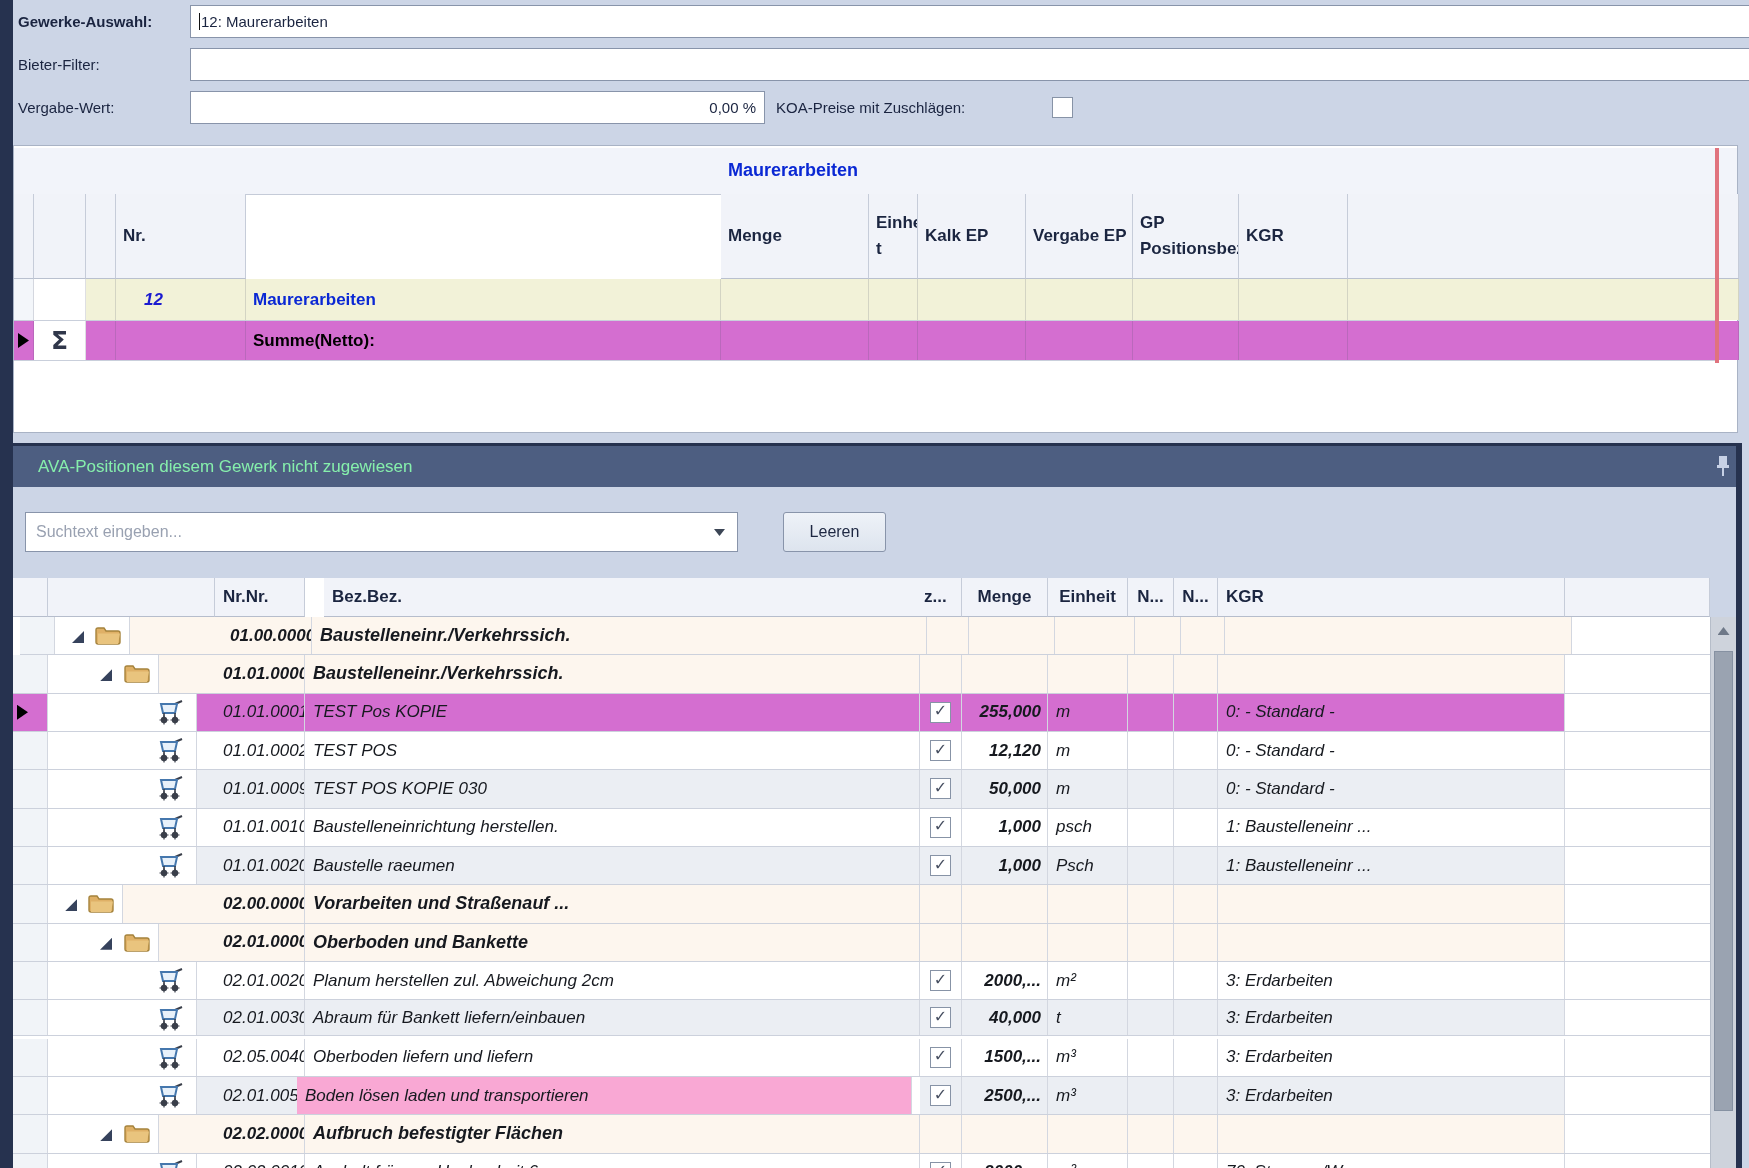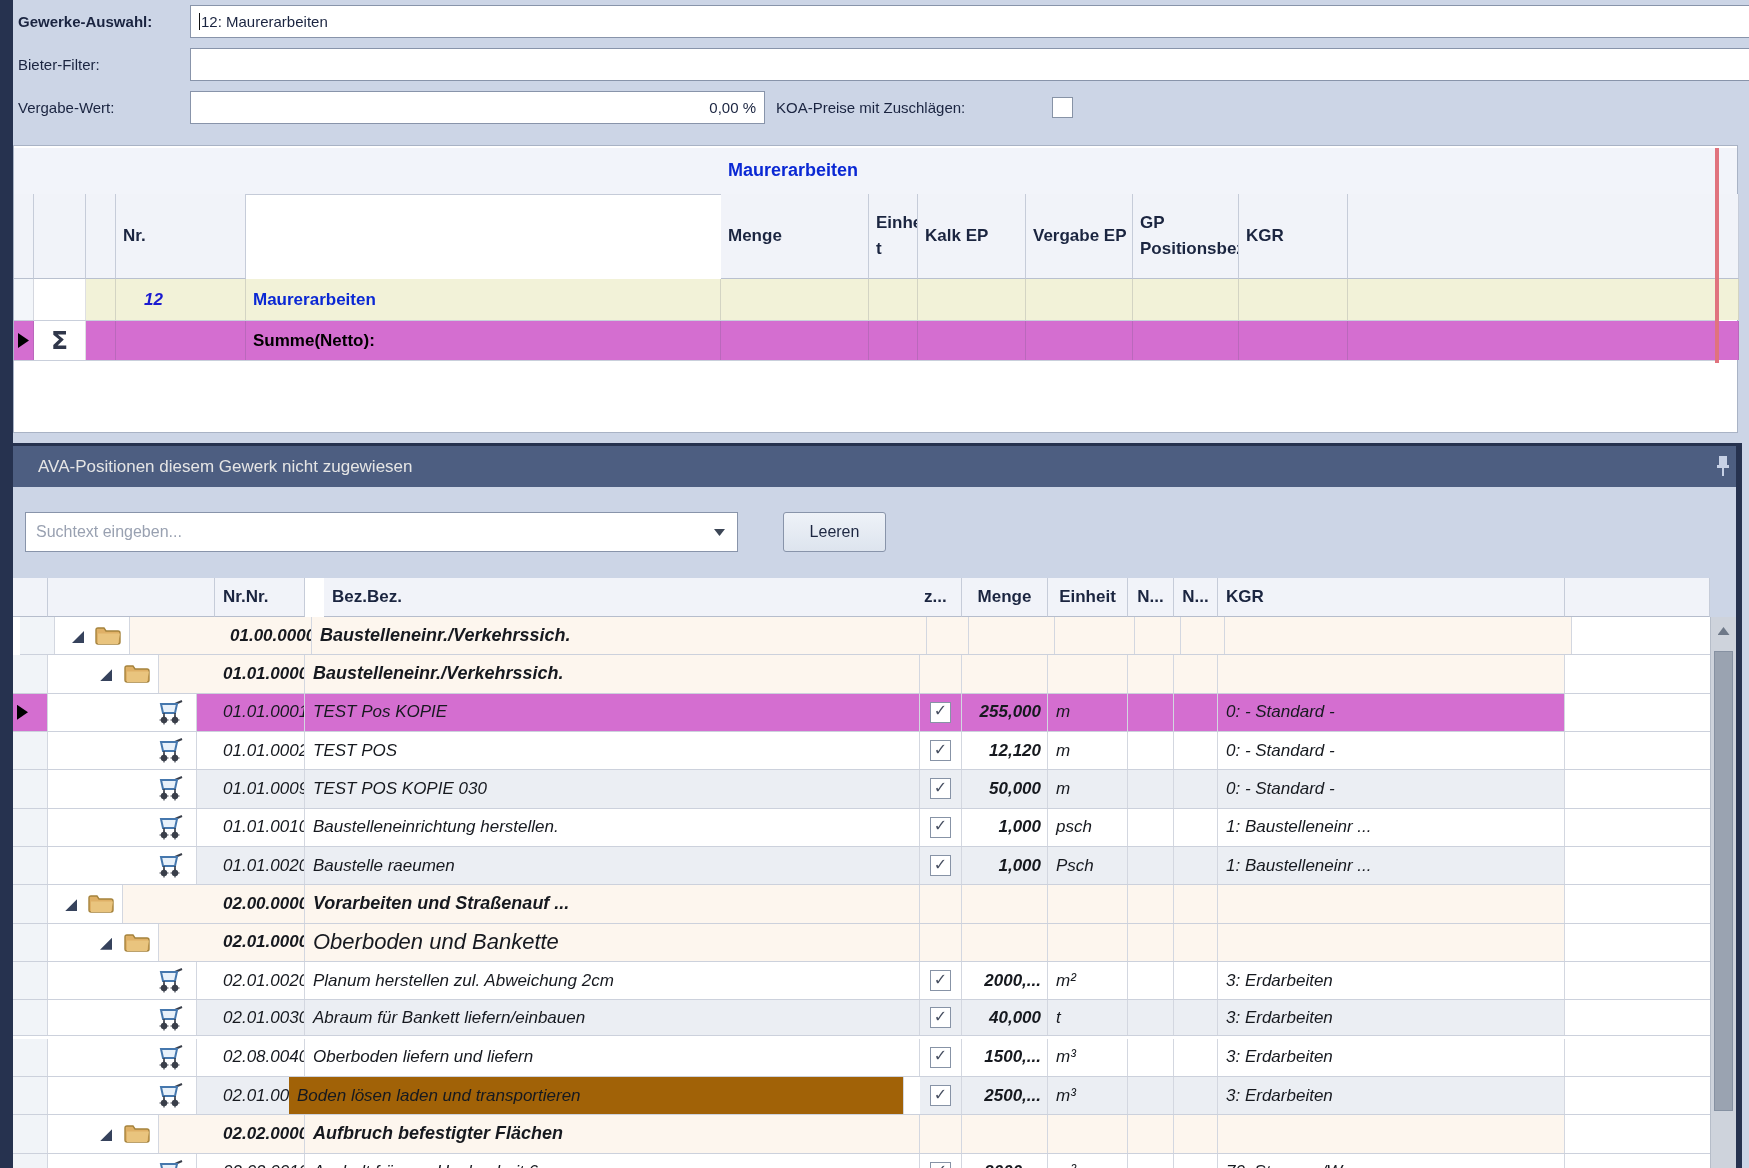--- a/index.html
+++ b/index.html
@@ -35,21 +35,21 @@
       display:flex;align-items:center;font-size:17px;color:#15181f;overflow:hidden;}
   .red-line{position:absolute;left:1701px;top:2px;width:4px;height:215px;background:#e0737e;z-index:5;}
   .sigma{justify-content:center;font-size:25px;font-weight:bold;color:#30374a;font-family:"DejaVu Sans",sans-serif;}
   .row-arrow{width:11px;height:15px;background:#000;margin-left:4px;
              clip-path:polygon(0 0,100% 50%,0 100%);}
 
   
   .panel-top-border{position:absolute;left:8px;top:443px;width:1734px;height:3px;background:#26324f;}
   .panel-right-border{position:absolute;left:1736px;top:443px;width:6px;height:725px;background:#26324f;}
   .panel-titlebar{position:absolute;left:13px;top:446px;width:1723px;height:41px;background:#4d5e81;}
-  .panel-title{position:absolute;left:25px;top:0;line-height:41px;color:#e5e5e5;font-size:17px;white-space:nowrap;}
+  .panel-title{position:absolute;left:25px;top:0;line-height:41px;color:#86efac;font-size:17px;white-space:nowrap;}
   .pin{position:absolute;left:1702px;top:9px;width:16px;height:23px;}
   .combo{position:absolute;left:25px;top:512px;width:713px;height:40px;background:#fff;border:1px solid #8894aa;box-sizing:border-box;}
   .combo .ph{position:absolute;left:10px;top:0;line-height:38px;color:#99a1b1;font-size:16px;}
   .combo-arrow{position:absolute;right:12px;top:16px;width:11px;height:7px;background:#3c4656;
                clip-path:polygon(0 0,100% 0,50% 100%);}
   .clear-btn{position:absolute;left:783px;top:512px;width:103px;height:40px;box-sizing:border-box;
              border:1px solid #8894aa;border-radius:3px;background:linear-gradient(#eef2f8,#dde4ee);
              font-family:inherit;font-size:16px;color:#1d2742;cursor:pointer;}
 
   
@@ -378,21 +378,21 @@
           <div class="ld" style="left: 0px; width: 35px; background: rgb(241, 244, 248);"></div>
           <div class="ld" style="left: 35px; width: 167px; background: rgb(255, 255, 255); border-right: none;">
             <div class="tri" style="left: 52px; top: 14px;"></div>
             <div class="icon-abs" style="left: 76px; top: 8px; width: 26px; height: 20px;"><svg width="26" height="20" viewBox="0 0 26 20">
                 <path d="M1,5 Q1,3 3,3 L9,3 L11,6 L23,6 Q25,6 25,8 L25,17 Q25,19 23,19 L3,19 Q1,19 1,17 Z" fill="#dfb066" stroke="#a5833c" stroke-width="1.4"></path>
                 <path d="M3,8.5 L25,8.5 L23,19 L3,19 Z" fill="#e9c47e"></path>
               </svg></div>
             <div class="tree-fill" style="left: 110px; background: rgb(253, 246, 238);"></div>
           </div>
           <div class="ld" style="left: 202px; width: 90px; background: rgb(253, 246, 238); padding-left: 8px; font-weight: bold;">02.01.0000</div>
-          <div class="ld" style="left: 292px; width: 615px; background: rgb(253, 246, 238); padding-left: 8px; font-weight: normal; font-size: 22px;">Oberboden und Bankette</div>
+          <div class="ld" style="left: 292px; width: 615px; background: rgb(253, 246, 238); padding-left: 8px; font-weight: bold; font-size: 18px;">Oberboden und Bankette</div>
           <div class="ld" style="left: 907px; width: 42px; background: rgb(253, 246, 238); justify-content: center;"></div>
           <div class="ld" style="left: 949px; width: 86px; background: rgb(253, 246, 238); justify-content: flex-end; padding-right: 6px; font-weight: bold;"></div>
           <div class="ld" style="left: 1035px; width: 80px; background: rgb(253, 246, 238); padding-left: 8px;"></div>
           <div class="ld" style="left: 1115px; width: 46px; background: rgb(253, 246, 238);"></div>
           <div class="ld" style="left: 1161px; width: 44px; background: rgb(253, 246, 238);"></div>
           <div class="ld" style="left: 1205px; width: 347px; background: rgb(253, 246, 238); padding-left: 8px;"></div>
           <div class="ld" style="left: 1552px; width: 145px; background: rgb(255, 255, 255); border-right: none;"></div>
         </div>
         <div class="lrow" style="top: 383.97px; height: 38.33px;">
           <div class="ld" style="left: 0px; width: 35px; background: rgb(241, 244, 248);"></div>
@@ -454,21 +454,21 @@
             <div class="icon-abs" style="left: 108px; top: 5px; width: 28px; height: 27px;"><svg width="28" height="27" viewBox="0 0 28 27">
                 <path d="M19,5 L26,2" stroke="#3a3f4a" stroke-width="2" fill="none"></path>
                 <path d="M5,5 L21,5 L19,14 L7,14 Z" fill="#e8f1fa" stroke="#4577ad" stroke-width="2"></path>
                 <path d="M8,14 L8,18 M19,14 L19,18" stroke="#3a3f4a" stroke-width="1.6"></path>
                 <circle cx="8" cy="21" r="3.2" fill="#3a3f4a"></circle>
                 <circle cx="19" cy="21" r="3.2" fill="#3a3f4a"></circle>
                 <path d="M8,16.5 L8,25.5 M3.5,21 L12.5,21 M19,16.5 L19,25.5 M14.5,21 L23.5,21" stroke="#3a3f4a" stroke-width="1.2"></path>
               </svg></div>
             <div class="tree-fill" style="left: 148px; background: rgb(255, 255, 255);"></div>
           </div>
-          <div class="ld" style="left: 202px; width: 90px; background: rgb(255, 255, 255); padding-left: 8px;">02.08.0040</div>
+          <div class="ld" style="left: 202px; width: 90px; background: rgb(255, 255, 255); padding-left: 8px;">02.05.0040</div>
           <div class="ld" style="left: 292px; width: 615px; background: rgb(255, 255, 255); padding-left: 8px;">Oberboden liefern und liefern</div>
           <div class="ld" style="left: 907px; width: 42px; background: rgb(255, 255, 255); justify-content: center;">
             <div class="cb" style="width: 21px; height: 21px;">
               <span>✓</span>
             </div>
           </div>
           <div class="ld" style="left: 949px; width: 86px; background: rgb(255, 255, 255); justify-content: flex-end; padding-right: 6px; font-weight: bold;">1500,...</div>
           <div class="ld" style="left: 1035px; width: 80px; background: rgb(255, 255, 255); padding-left: 8px;">m³</div>
           <div class="ld" style="left: 1115px; width: 46px; background: rgb(255, 255, 255);"></div>
           <div class="ld" style="left: 1161px; width: 44px; background: rgb(255, 255, 255);"></div>
@@ -482,21 +482,21 @@
                 <path d="M19,5 L26,2" stroke="#3a3f4a" stroke-width="2" fill="none"></path>
                 <path d="M5,5 L21,5 L19,14 L7,14 Z" fill="#e8f1fa" stroke="#4577ad" stroke-width="2"></path>
                 <path d="M8,14 L8,18 M19,14 L19,18" stroke="#3a3f4a" stroke-width="1.6"></path>
                 <circle cx="8" cy="21" r="3.2" fill="#3a3f4a"></circle>
                 <circle cx="19" cy="21" r="3.2" fill="#3a3f4a"></circle>
                 <path d="M8,16.5 L8,25.5 M3.5,21 L12.5,21 M19,16.5 L19,25.5 M14.5,21 L23.5,21" stroke="#3a3f4a" stroke-width="1.2"></path>
               </svg></div>
             <div class="tree-fill" style="left: 148px; background: rgb(235, 238, 243);"></div>
           </div>
           <div class="ld" style="left: 202px; width: 90px; background: rgb(235, 238, 243); padding-left: 8px;">02.01.0051</div>
-          <div class="ld" style="left: 276px; width: 615px; background: #a16207; padding-left: 8px;">Boden lösen laden und transportieren</div>
+          <div class="ld" style="left: 284px; width: 615px; background: #f9a8d4; padding-left: 8px;">Boden lösen laden und transportieren</div>
           <div class="ld" style="left: 907px; width: 42px; background: rgb(235, 238, 243); justify-content: center;">
             <div class="cb" style="width: 21px; height: 21px;">
               <span>✓</span>
             </div>
           </div>
           <div class="ld" style="left: 949px; width: 86px; background: rgb(235, 238, 243); justify-content: flex-end; padding-right: 6px; font-weight: bold;">2500,...</div>
           <div class="ld" style="left: 1035px; width: 80px; background: rgb(235, 238, 243); padding-left: 8px;">m³</div>
           <div class="ld" style="left: 1115px; width: 46px; background: rgb(235, 238, 243);"></div>
           <div class="ld" style="left: 1161px; width: 44px; background: rgb(235, 238, 243);"></div>
           <div class="ld" style="left: 1205px; width: 347px; background: rgb(235, 238, 243); padding-left: 8px;">3: Erdarbeiten</div>

